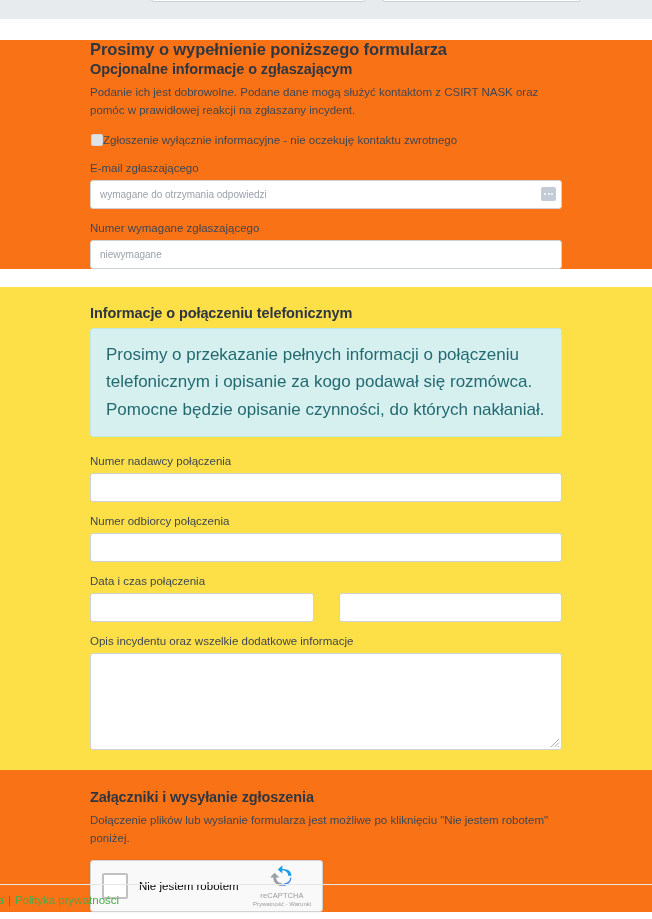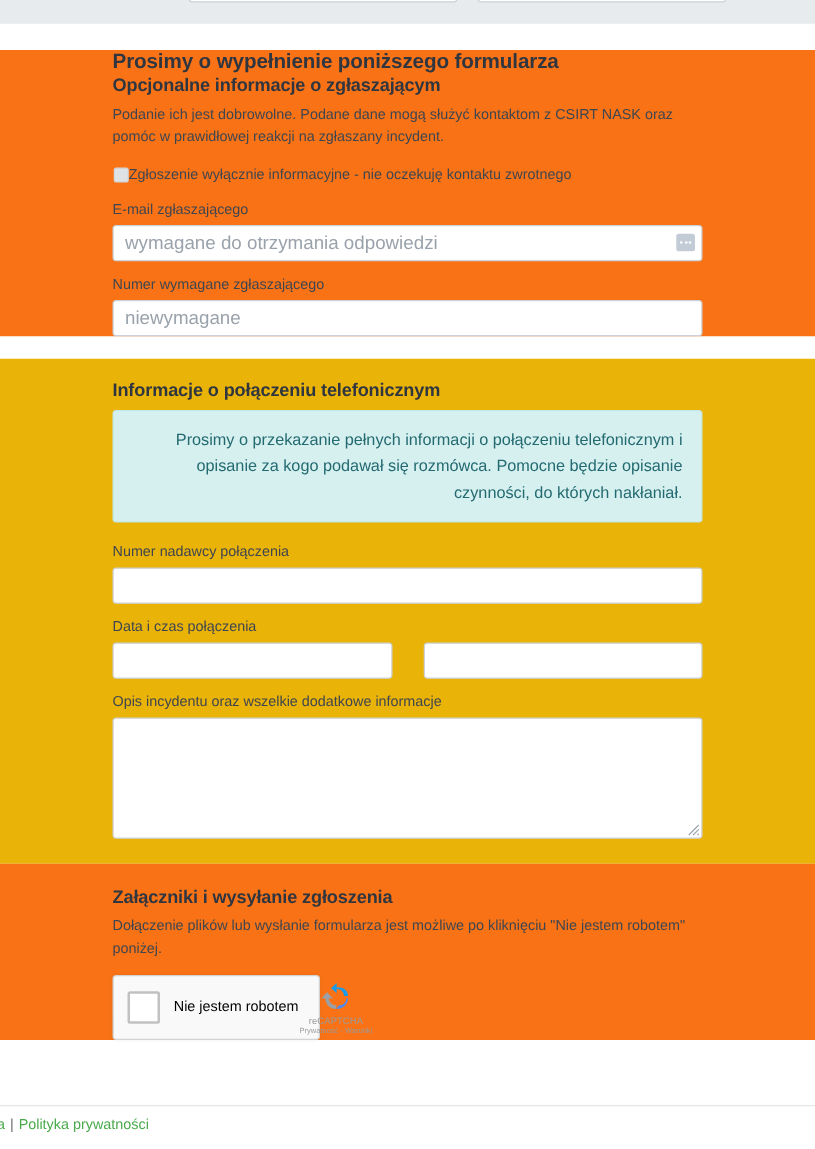--- a/index.html
+++ b/index.html
@@ -32,21 +32,21 @@
     border-radius: 3px;
     box-sizing: border-box;
   }
   .top-cut-field.left  { left: 151px; width: 215px; }
   .top-cut-field.right { left: 382px; width: 199px; }
 
   .white-gap { height: 21px; background: #ffffff; }
 
   
   .section { padding: 0 0 0 0; }
-  .section.gray { background: #eab308; }
+  .section.gray { background: #fde047; }
   .section.white { background: #f97316; }
   .wrap {
     width: 472px;
     margin-left: 90px;
   }
 
   
   h1.page-title {
     font-size: 16.5px;
     font-weight: bold;
@@ -99,21 +99,21 @@
   }
   .input {
     display: block;
     width: 100%;
     height: 29px;
     background: #ffffff;
     border: 1px solid #ccd2d7;
     border-radius: 3px;
     box-sizing: border-box;
     font-family: "Liberation Sans", sans-serif;
-    font-size: 15px;
+    font-size: 10px;
     color: #3f4650;
     padding: 0 9px;
     outline: none;
   }
   .input::placeholder { color: #9aa2ab; opacity: 1; }
   .input-wrap { position: relative; }
 
   .autofill-icon {
     position: absolute;
     right: 6px;
@@ -140,24 +140,23 @@
   .callout {
     background: #d6f0f0;
     border: 1px solid #c2e7e8;
     border-radius: 3px;
     padding: 12px 15px 13px 15px;
     margin: 0 0 18px 0;
     box-sizing: border-box;
   }
   .callout p {
     margin: 0;
-    font-size: 13px;
+    font-size: 17px;
     line-height: 1.62;
     color: #236a70;
-    text-align: right;
   }
 
   
   .row-2 {
     display: flex;
     gap: 25px;
   }
   .row-2 > .col { flex: 1 1 0; min-width: 0; }
 
   
@@ -182,21 +181,21 @@
     position: absolute;
     right: 2px;
     bottom: 2px;
     width: 11px;
     height: 11px;
     pointer-events: none;
   }
 
   
   .recaptcha {
-    width: 166px;
+    width: 233px;
     height: 52px;
     background: #f9f9f9;
     border: 1px solid #d3d3d3;
     border-radius: 3px;
     box-shadow: 0 0 3px rgba(0,0,0,0.08);
     display: flex;
     align-items: center;
     box-sizing: border-box;
     padding: 0 10px 0 11px;
     margin-top: 12px;
@@ -312,20 +311,24 @@
 
     <div class="callout">
       <p>Prosimy o przekazanie pełnych informacji o połączeniu telefonicznym i opisanie za kogo podawał się rozmówca. Pomocne będzie opisanie czynności, do których nakłaniał.</p>
     </div>
 
     <div class="field">
       <label class="field-label">Numer nadawcy połączenia</label>
       <input class="input" type="text" style="">
     </div>
 
+    <div class="field">
+      <label class="field-label">Numer odbiorcy połączenia</label>
+      <input class="input" type="text" style="">
+    </div>
 
     <div class="field">
       <label class="field-label">Data i czas połączenia</label>
       <div class="row-2">
         <div class="col">
           <input class="input" type="text" style="">
         </div>
         <div class="col">
           <input class="input" type="text" style="">
         </div>

